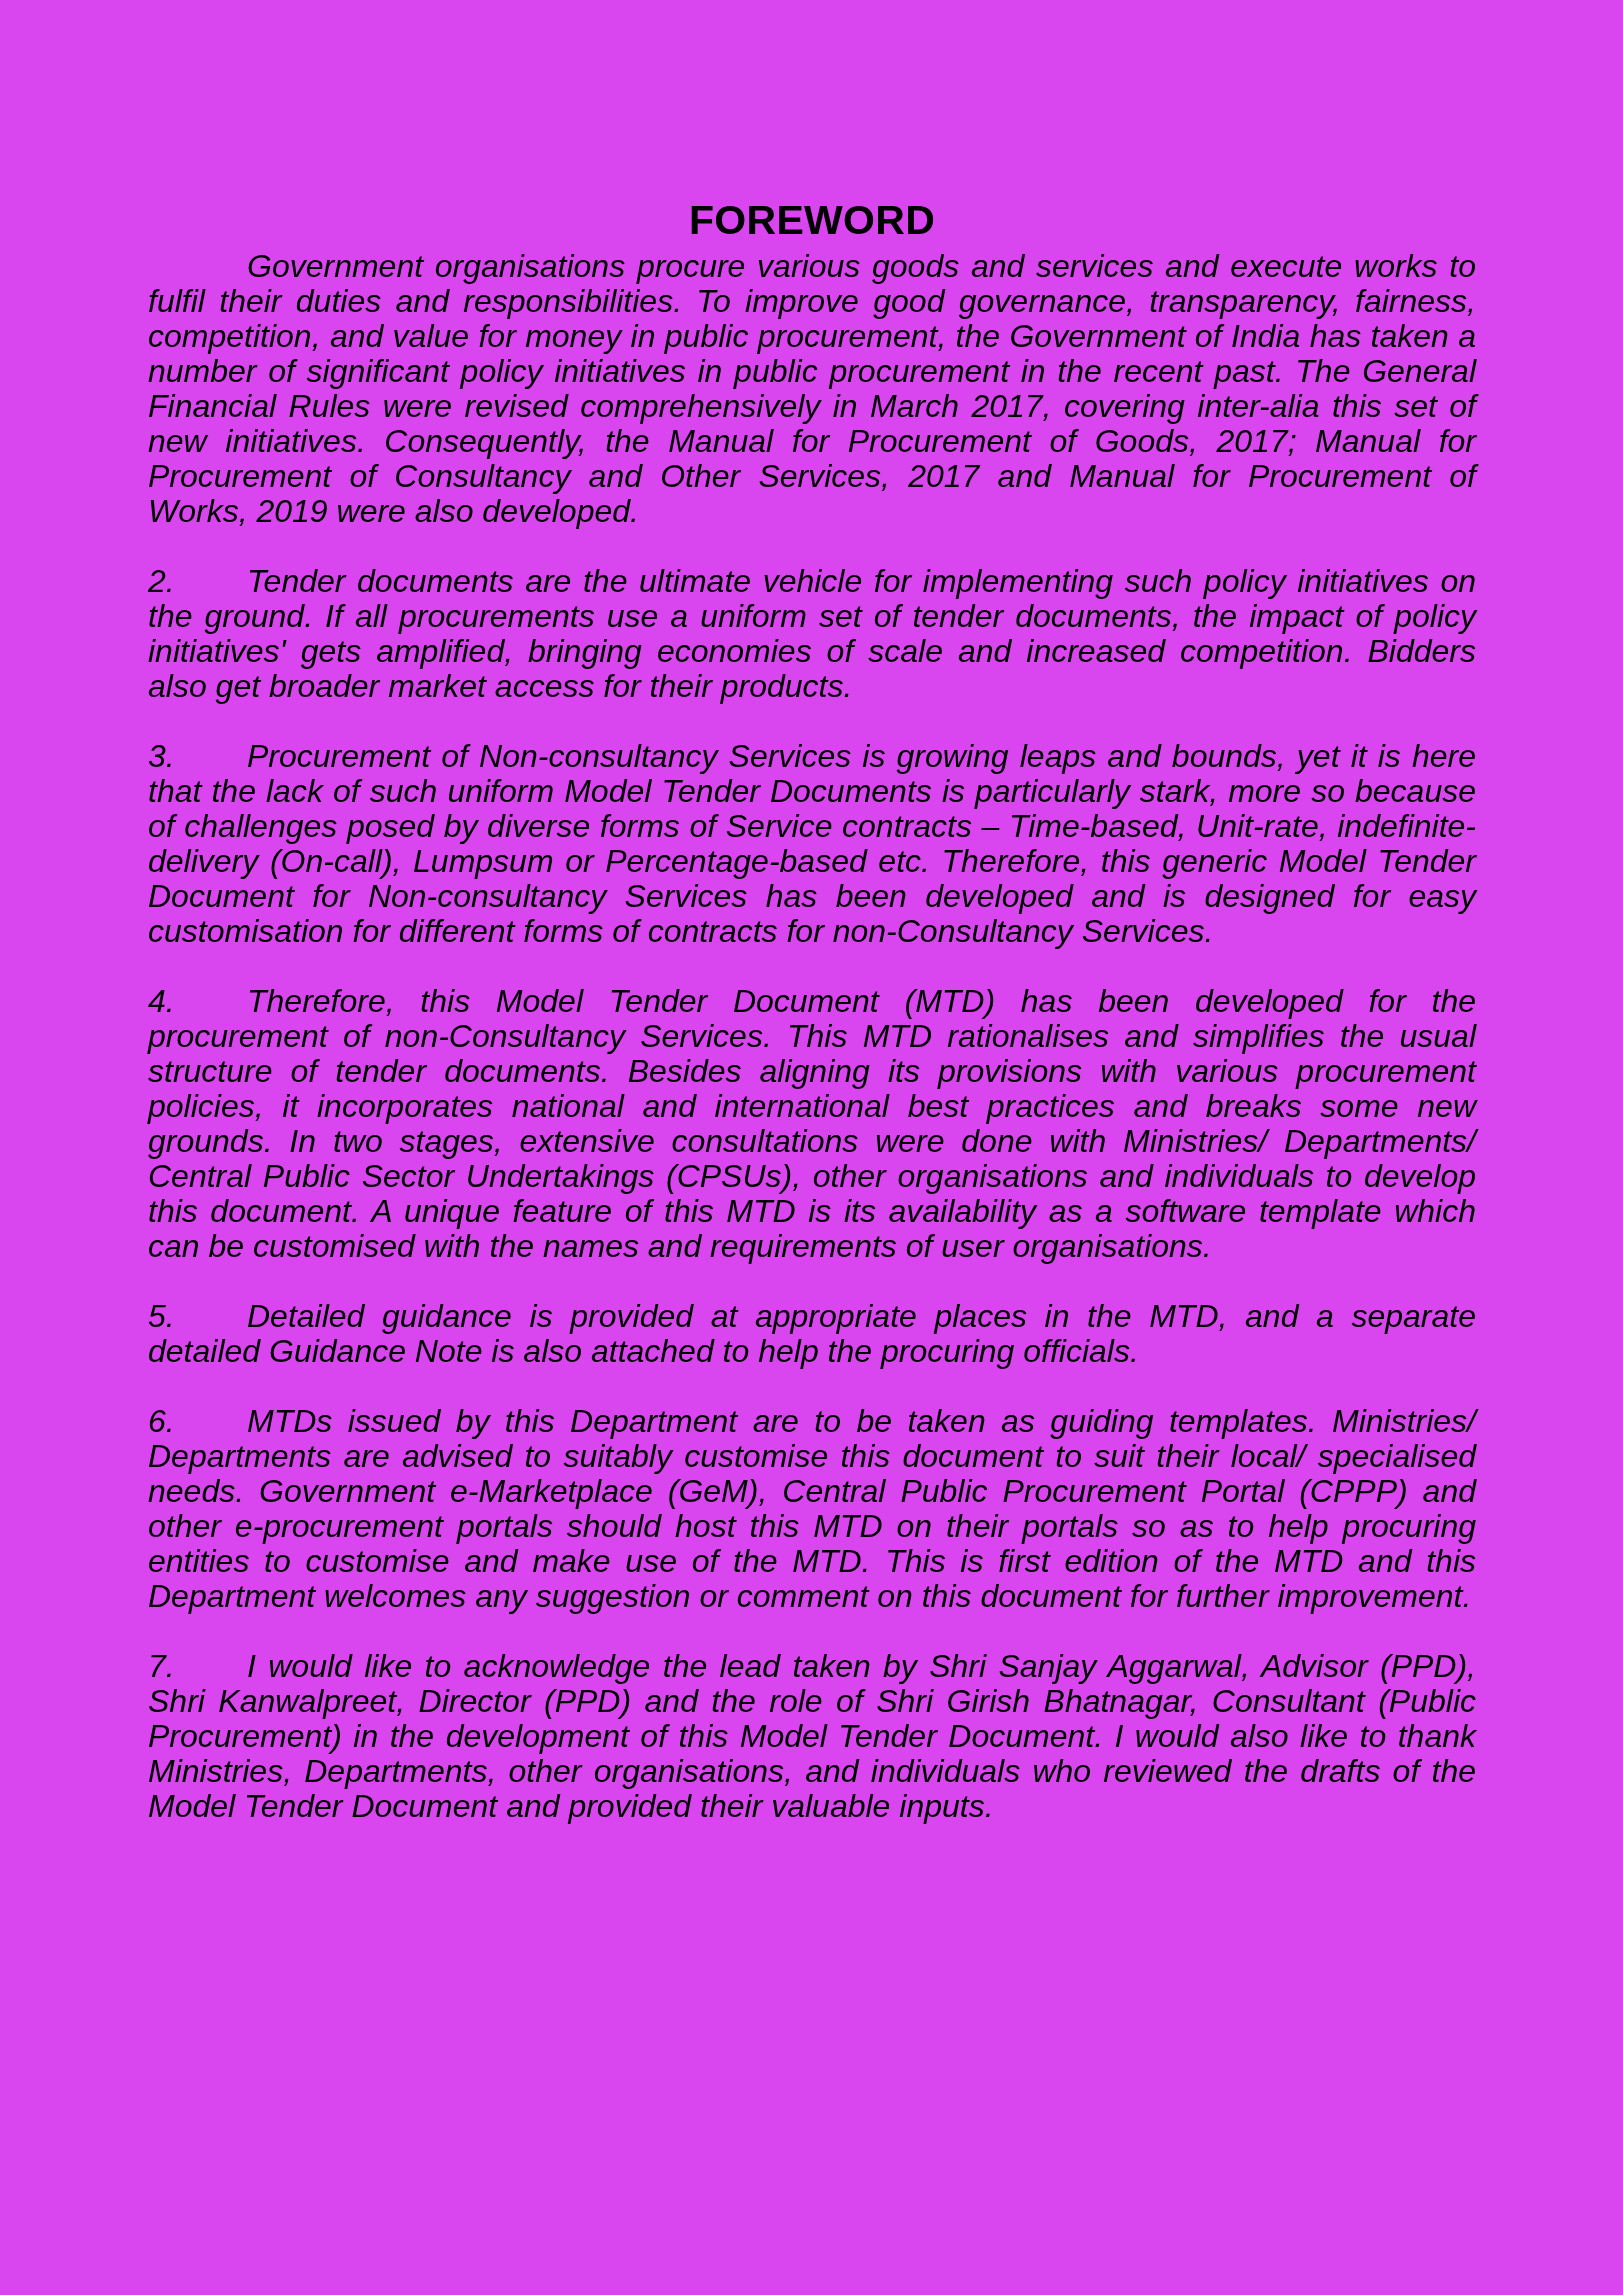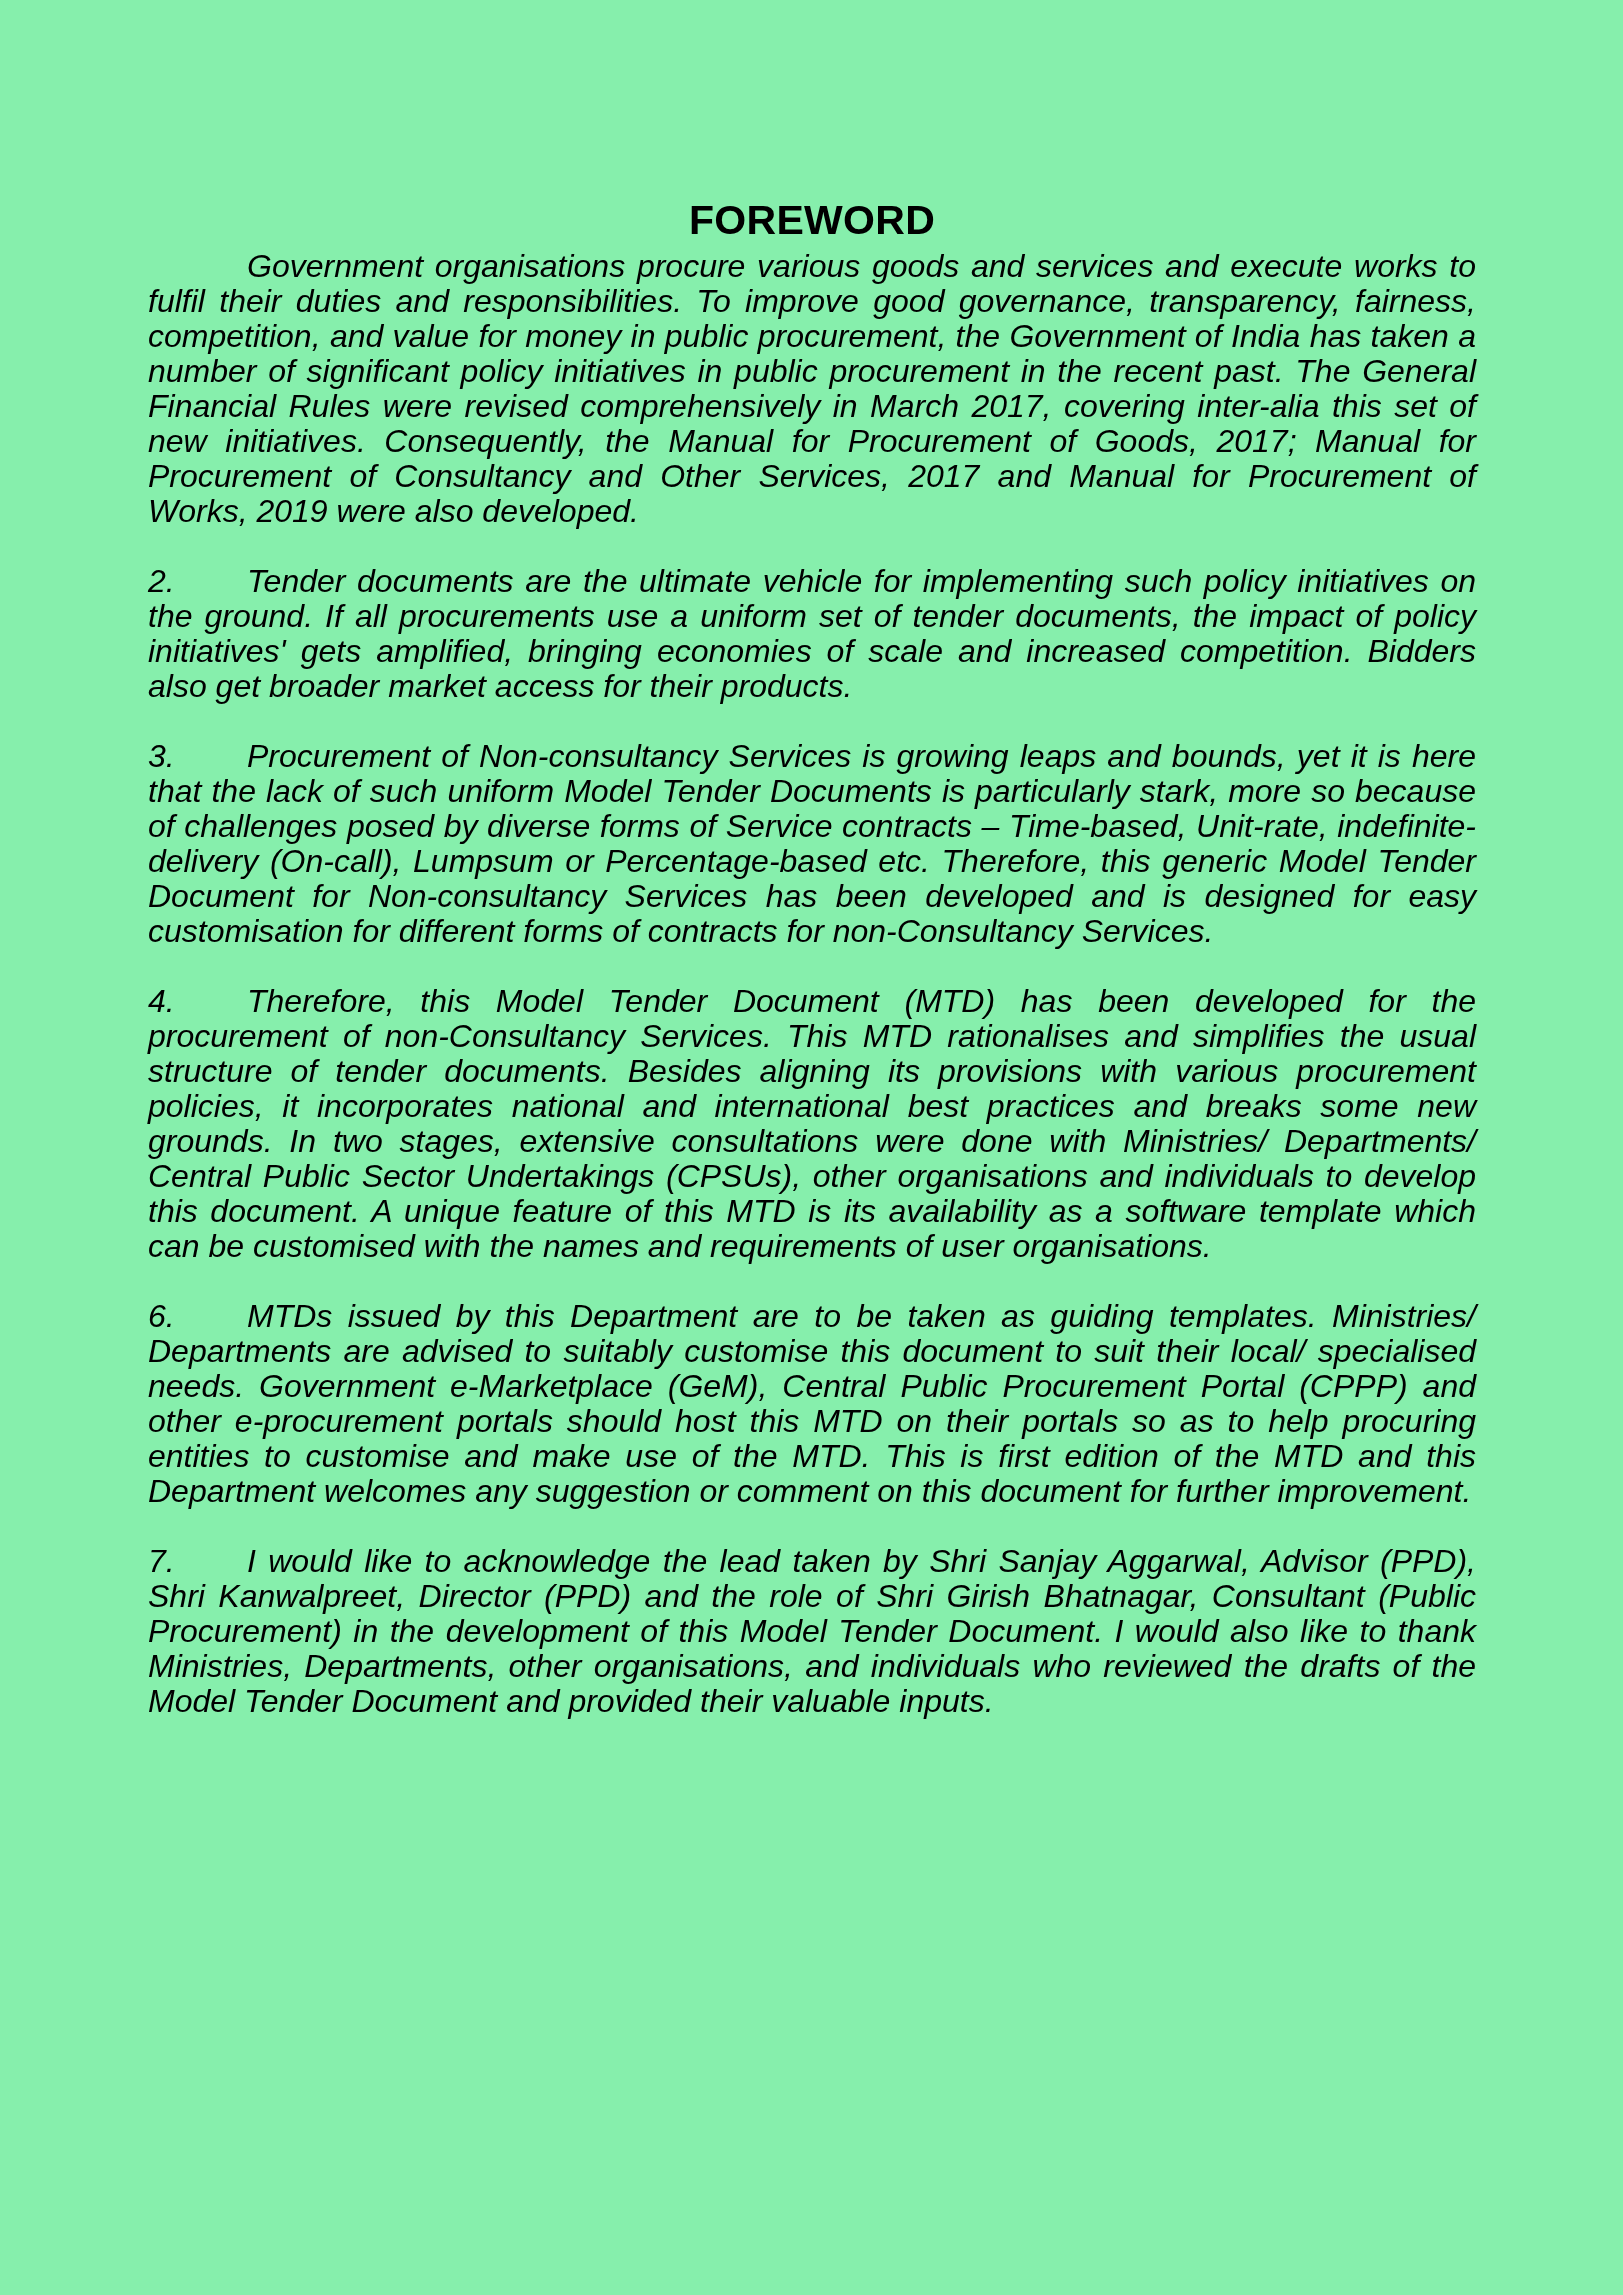--- a/index.html
+++ b/index.html
@@ -6,21 +6,21 @@
       margin: 0;
       padding: 0;
       background: #ffffff;
     }
     .page {
       position: relative;
       width: 1623px;
       height: 2295px;
       box-sizing: border-box;
       padding: 196px 147px 0 148px;
-      background: #86efac;
+      background: #d946ef;
       color: #000000;
       font-family: "Liberation Sans", "DejaVu Sans", sans-serif;
       font-size: 32px;
       line-height: 35px;
       text-align: justify;
       overflow: hidden;
     }
     .doc-title {
       font-size: 41px;
       line-height: 48px;
@@ -58,20 +58,23 @@
   </p>
 
   <p class="par">
     <span class="par-num">3.</span><span>Procurement of Non-consultancy Services is growing leaps and bounds, yet it is here that the lack of such uniform Model Tender Documents is particularly stark, more so because of challenges posed by diverse forms of Service contracts – Time-based, Unit-rate, indefinite-delivery (On-call), Lumpsum or Percentage-based etc. Therefore, this generic Model Tender Document for Non-consultancy Services has been developed and is designed for easy customisation for different forms of contracts for non-Consultancy Services.</span>
   </p>
 
   <p class="par">
     <span class="par-num">4.</span><span>Therefore, this Model Tender Document (MTD) has been developed for the procurement of non-Consultancy Services. This MTD rationalises and simplifies the usual structure of tender documents. Besides aligning its provisions with various procurement policies, it incorporates national and international best practices and breaks some new grounds. In two stages, extensive consultations were done with Ministries/ Departments/ Central Public Sector Undertakings (CPSUs), other organisations and individuals to develop this document. A unique feature of this MTD is its availability as a software template which can be customised with the names and requirements of user organisations.</span>
   </p>
 
+  <p class="par">
+    <span class="par-num">5.</span><span>Detailed guidance is provided at appropriate places in the MTD, and a separate detailed Guidance Note is also attached to help the procuring officials.</span>
+  </p>
 
   <p class="par">
     <span class="par-num">6.</span><span>MTDs issued by this Department are to be taken as guiding templates. Ministries/ Departments are advised to suitably customise this document to suit their local/ specialised needs. Government e-Marketplace (GeM), Central Public Procurement Portal (CPPP) and other e-procurement portals should host this MTD on their portals so as to help procuring entities to customise and make use of the MTD. This is first edition of the MTD and this Department welcomes any suggestion or comment on this document for further improvement.</span>
   </p>
 
   <p class="par">
     <span class="par-num">7.</span><span>I would like to acknowledge the lead taken by Shri Sanjay Aggarwal, Advisor (PPD), Shri Kanwalpreet, Director (PPD) and the role of Shri Girish Bhatnagar, Consultant (Public Procurement) in the development of this Model Tender Document. I would also like to thank Ministries, Departments, other organisations, and individuals who reviewed the drafts of the Model Tender Document and provided their valuable inputs.</span>
   </p>
 
 </div>

